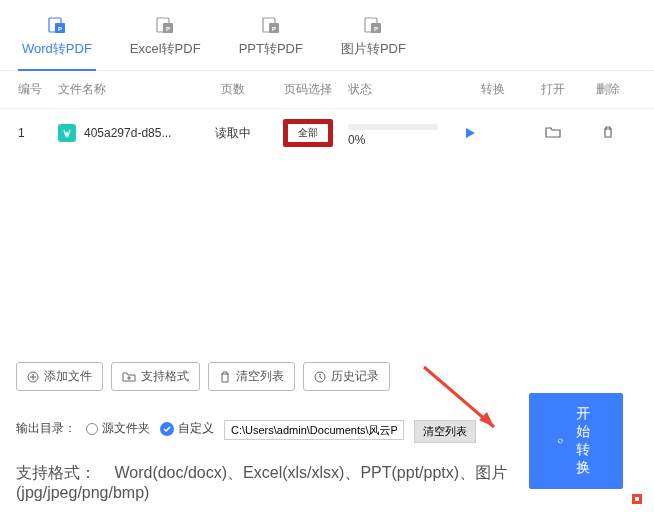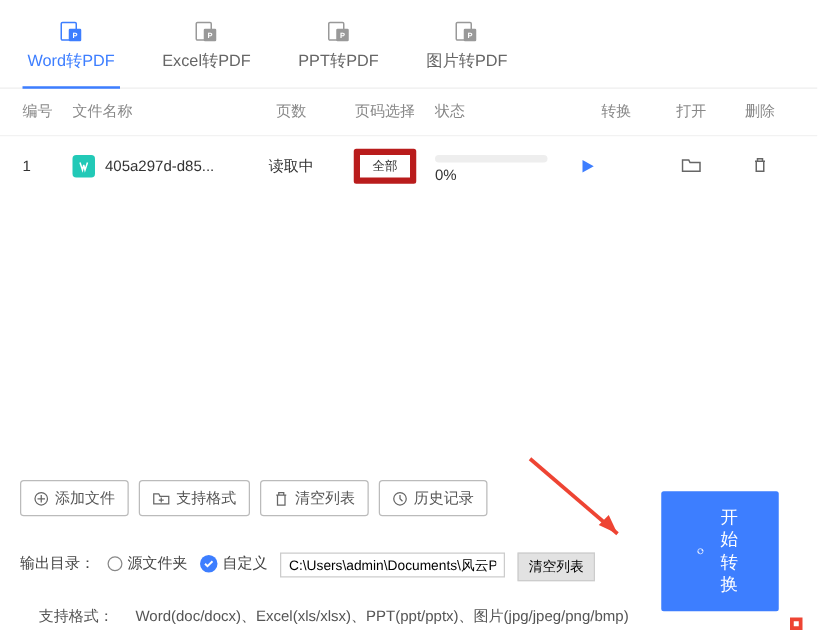--- a/index.html
+++ b/index.html
@@ -33,21 +33,21 @@
     .action-bar { display: flex; gap: 8px; margin-bottom: 29px; }
     .btn-outline { display: flex; align-items: center; gap: 5px; border: 1px solid #bbb; background: #fff; padding: 5px 10px; border-radius: 3px; font-size: 12px; color: #555; cursor: pointer; }
     
     .output-row { display: flex; align-items: flex-start; gap: 10px; margin-bottom: 20px; font-size: 12px; color: #444; }
     .radio { display: inline-flex; align-items: center; gap: 4px; cursor: pointer; }
     .radio-circle { width: 12px; height: 12px; border: 1px solid #888; border-radius: 50%; display: inline-block; }
     .radio-check { width: 14px; height: 14px; background: #3d7eff; border-radius: 50%; display: inline-flex; align-items: center; justify-content: center; }
     .path-input { border: 1px solid #ccc; padding: 3px 6px; font-size: 11px; width: 180px; background: #fff; }
     .change-path { background: #e2e2e2; border: 1px solid #ccc; padding: 3px 8px; font-size: 11px; cursor: pointer; }
     
-    .formats-row { font-size: 12px; color: #555; margin-left: 15px; }
+    .formats-row { font-size: 16px; color: #555; }
     .formats-row .lbl { margin-right: 14px; }
     
     .start-btn { position: absolute; right: 16px; bottom: 12px; background: #3d7eff; color: #fff; border: none; padding: 12px 28px; font-size: 14px; cursor: pointer; display: flex; align-items: center; gap: 8px; border-radius: 2px; margin-left: 16px; }
     .start-btn-wrap { position: absolute; right: 12px; bottom: 8px; border: 3px solid #e43; padding: 2px; }
     
     .arrow { position: absolute; right: 145px; bottom: 70px; pointer-events: none; }
     
     svg { display: block; }
   </style>
 </head>

